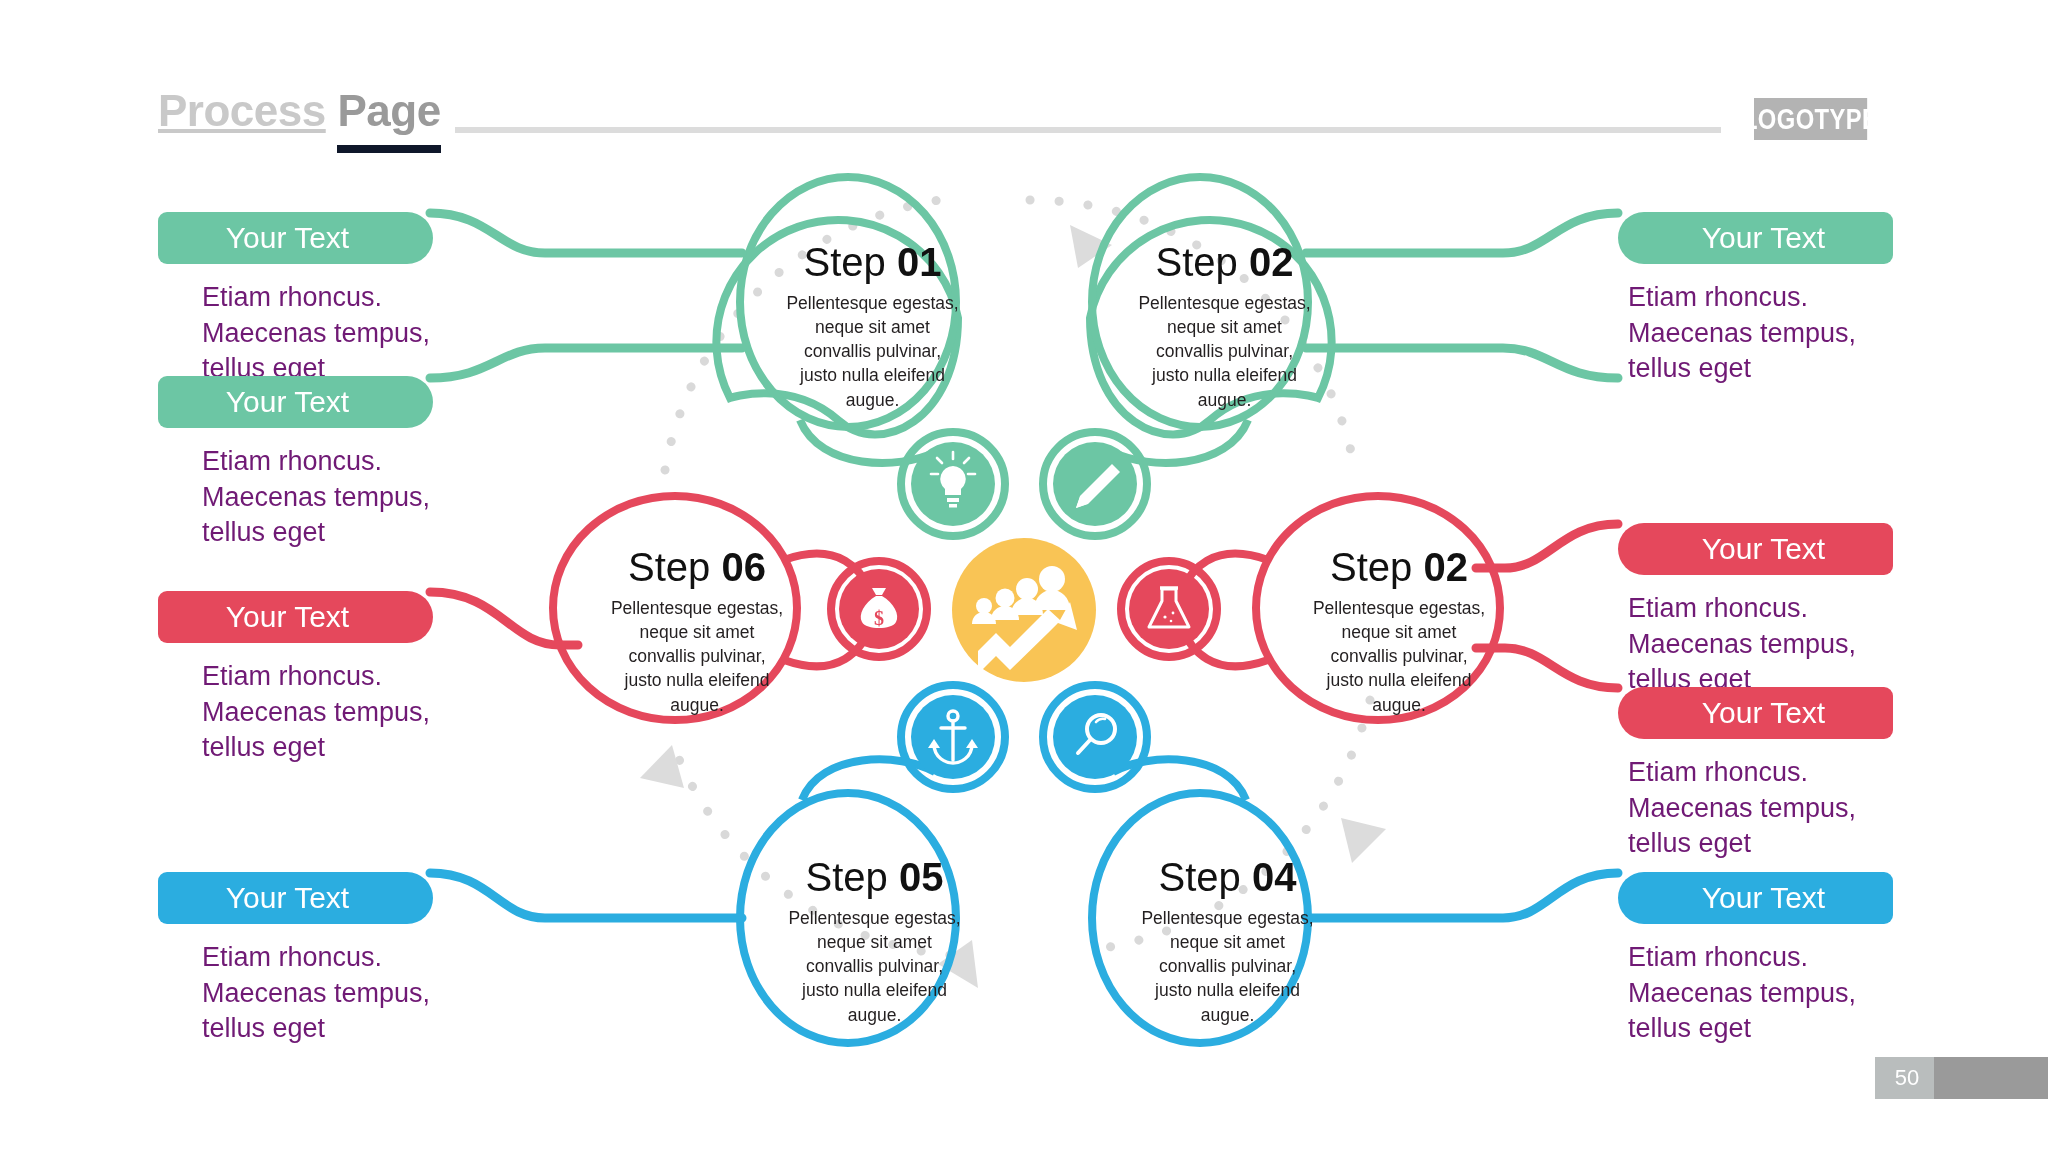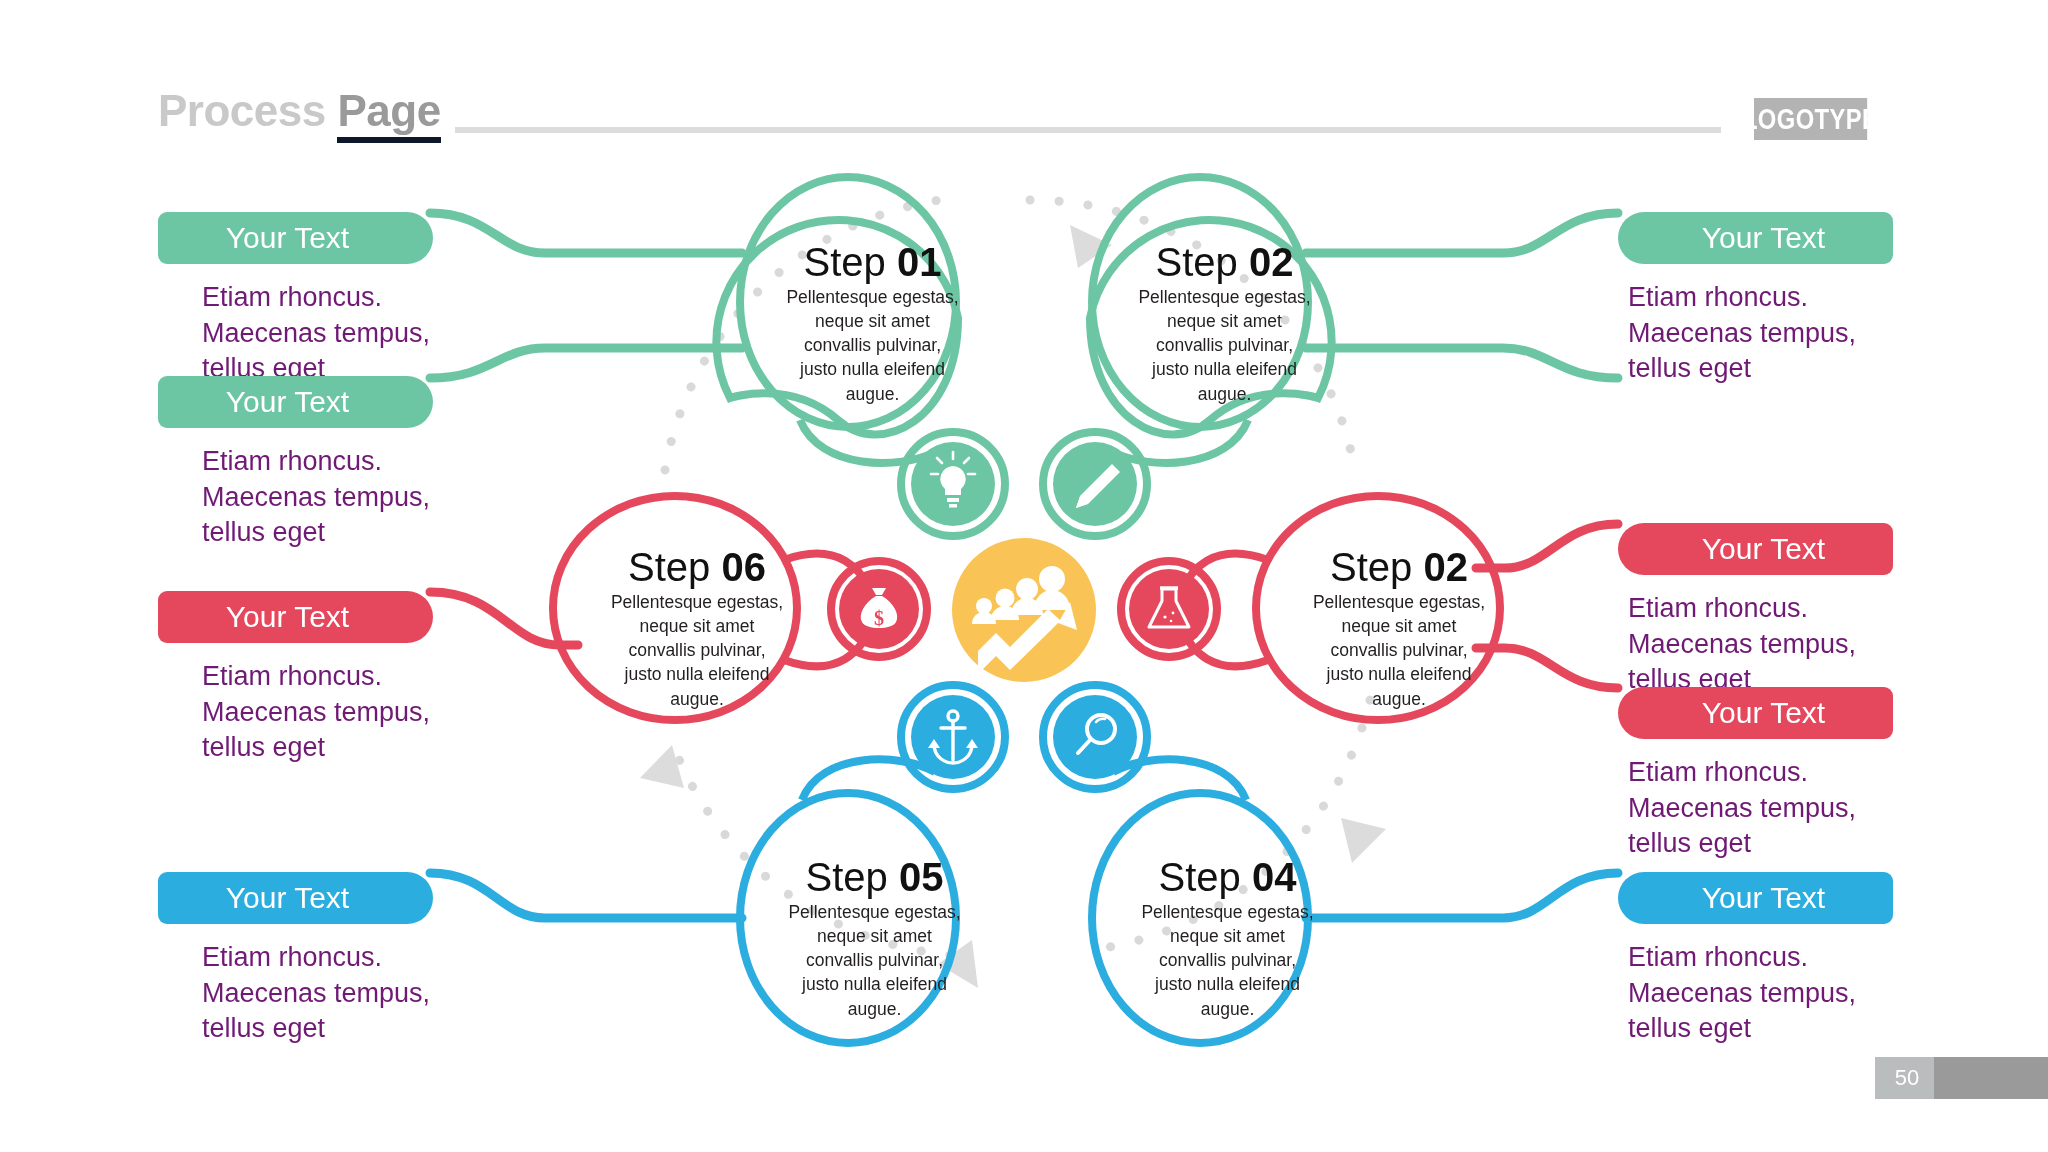--- a/index.html
+++ b/index.html
@@ -10,22 +10,22 @@
   }
   #slide{position:absolute;inset:0;background:#fff;}
 
   
   #header{position:absolute;left:0;top:0;width:2048px;height:160px;}
   #title{
     position:absolute;left:158px;top:86px;
     font-size:44px;font-weight:bold;letter-spacing:-0.5px;
     white-space:nowrap;
   }
-  #title .light{color:#c9c9c9;}
-  #title .dark{color:#9a9a9a;border-bottom:6px solid #0f172a;padding-bottom:2px;}
+  #title .light{color:#c9c9c9;text-decoration:underline;}
+  #title .dark{color:#9a9a9a;border-bottom:8px solid #0f172a;padding-bottom:10px;}
   #header-rule{
     position:absolute;left:455px;top:127px;width:1266px;height:6px;
     background:#dcdcdc;
   }
   #logotype{
     position:absolute;left:1754px;top:98px;
     width:138px;height:42px;background:#b3b3b3;
     color:#ffffff;font-size:29px;font-weight:bold;
     letter-spacing:0.5px;
     display:flex;align-items:center;justify-content:center;
@@ -63,21 +63,21 @@
     white-space:pre-line;
   }
   .side-block.right .desc{padding-left:10px;}
   .side-block.left  .desc{padding-left:44px;}
 
   
   .step-label{position:absolute;text-align:center;}
   .step-title{font-size:40px;color:#111;font-weight:normal;white-space:nowrap;}
   .step-title b{font-weight:bold;}
   .step-body{
-    font-size:17.5px;line-height:1.38;color:#231f20;
+    margin-top:6px;font-size:17.5px;line-height:1.38;color:#231f20;
     white-space:pre-line;
   }
 </style>
 </head>
 <body>
 
 <div id="slide">
 
   <div id="header">
     <div id="title">

